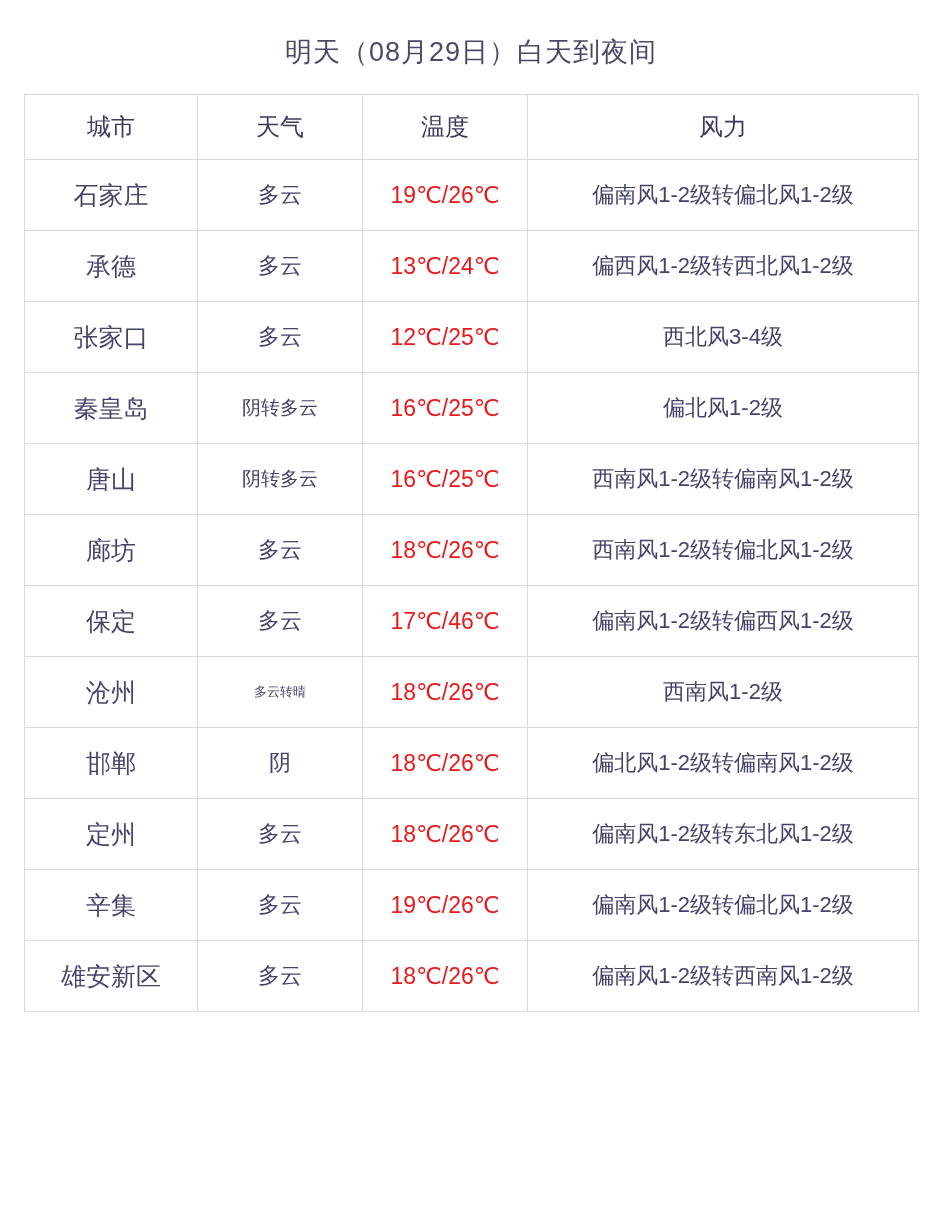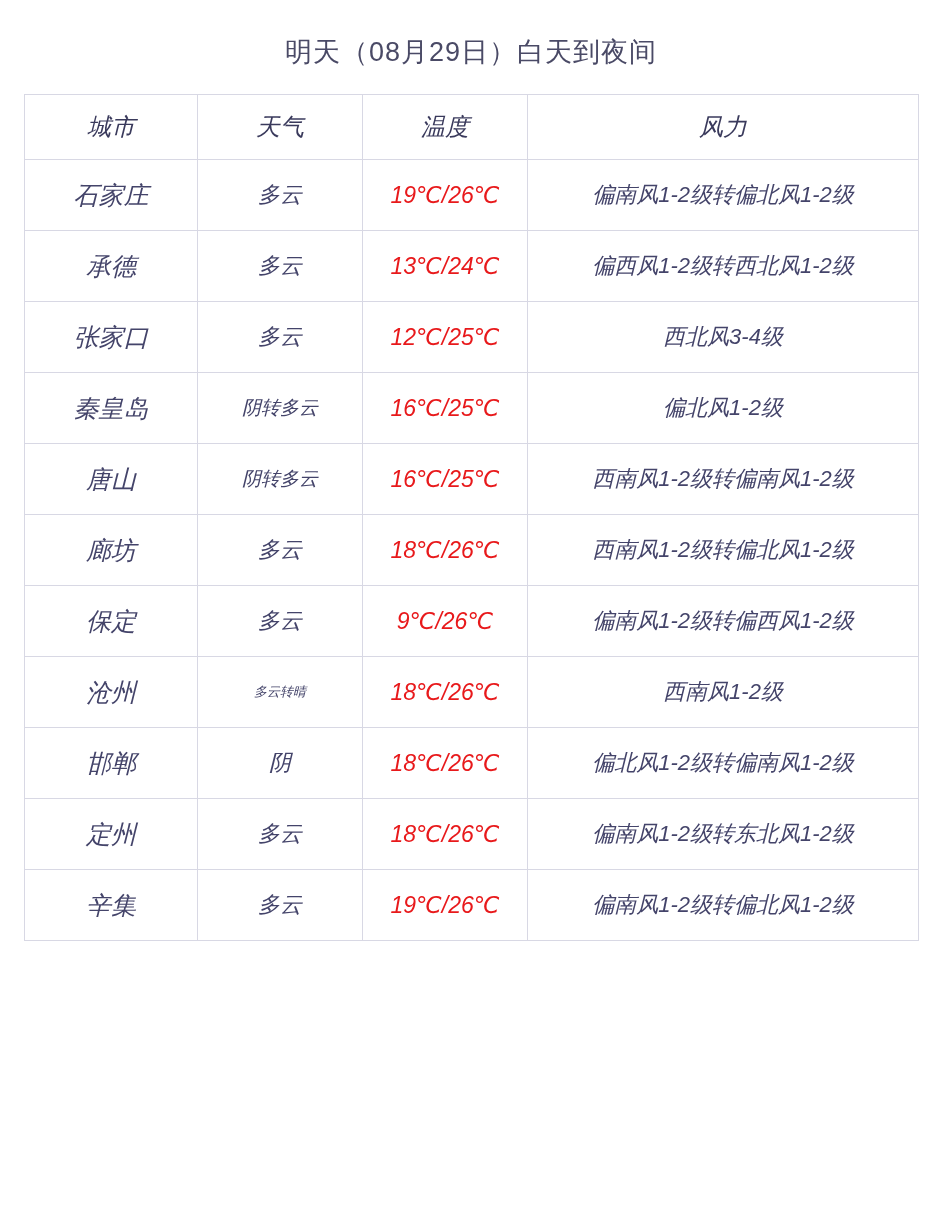--- a/index.html
+++ b/index.html
@@ -34,21 +34,20 @@
     border-collapse: collapse;
     table-layout: fixed;
     margin: 0 auto;
   }
   table.weather td, table.weather th {
     border: 1px solid #d8d8e4;
     text-align: center;
     vertical-align: middle;
     padding: 0;
     font-weight: 400;
-    font-style: italic;
   }
   thead th {
     height: 64px;
     font-size: 24px;
     font-weight: bold;
     color: #3a3a5c;
   }
   tbody tr {
     height: 71px;
     margin-left: 11px;
@@ -137,21 +136,21 @@
         </tr>
         <tr>
           <td class="cell-city">廊坊</td>
           <td class="cell-sky">多云</td>
           <td class="cell-temp">18℃/26℃</td>
           <td class="cell-wind">西南风1-2级转偏北风1-2级</td>
         </tr>
         <tr>
           <td class="cell-city">保定</td>
           <td class="cell-sky">多云</td>
-          <td class="cell-temp">9℃/26℃</td>
+          <td class="cell-temp">17℃/46℃</td>
           <td class="cell-wind">偏南风1-2级转偏西风1-2级</td>
         </tr>
         <tr>
           <td class="cell-city">沧州</td>
           <td class="cell-sky xsmall">多云转晴</td>
           <td class="cell-temp">18℃/26℃</td>
           <td class="cell-wind">西南风1-2级</td>
         </tr>
         <tr>
           <td class="cell-city">邯郸</td>
@@ -164,16 +163,22 @@
           <td class="cell-sky">多云</td>
           <td class="cell-temp">18℃/26℃</td>
           <td class="cell-wind">偏南风1-2级转东北风1-2级</td>
         </tr>
         <tr>
           <td class="cell-city">辛集</td>
           <td class="cell-sky">多云</td>
           <td class="cell-temp">19℃/26℃</td>
           <td class="cell-wind">偏南风1-2级转偏北风1-2级</td>
         </tr>
+        <tr>
+          <td class="cell-city">雄安新区</td>
+          <td class="cell-sky">多云</td>
+          <td class="cell-temp">18℃/26℃</td>
+          <td class="cell-wind">偏南风1-2级转西南风1-2级</td>
+        </tr>
       </tbody>
   </table>
 
 </div>
 
 </body></html>

